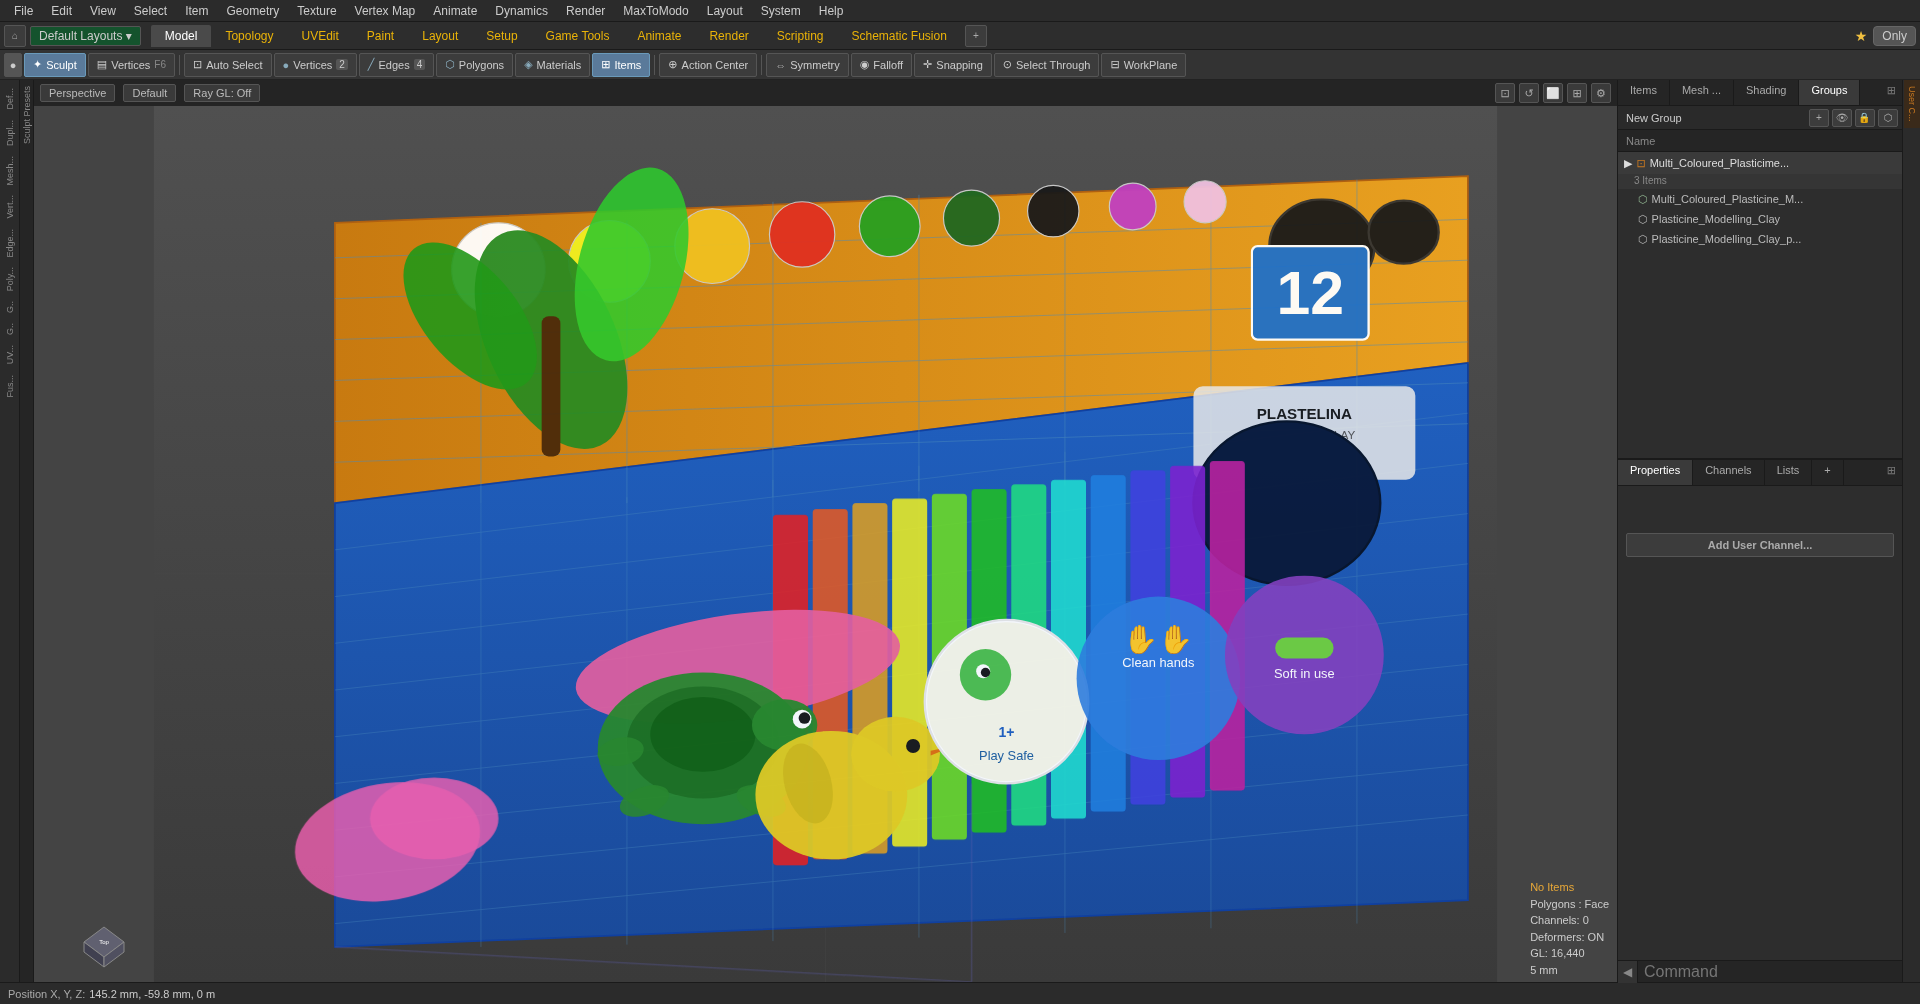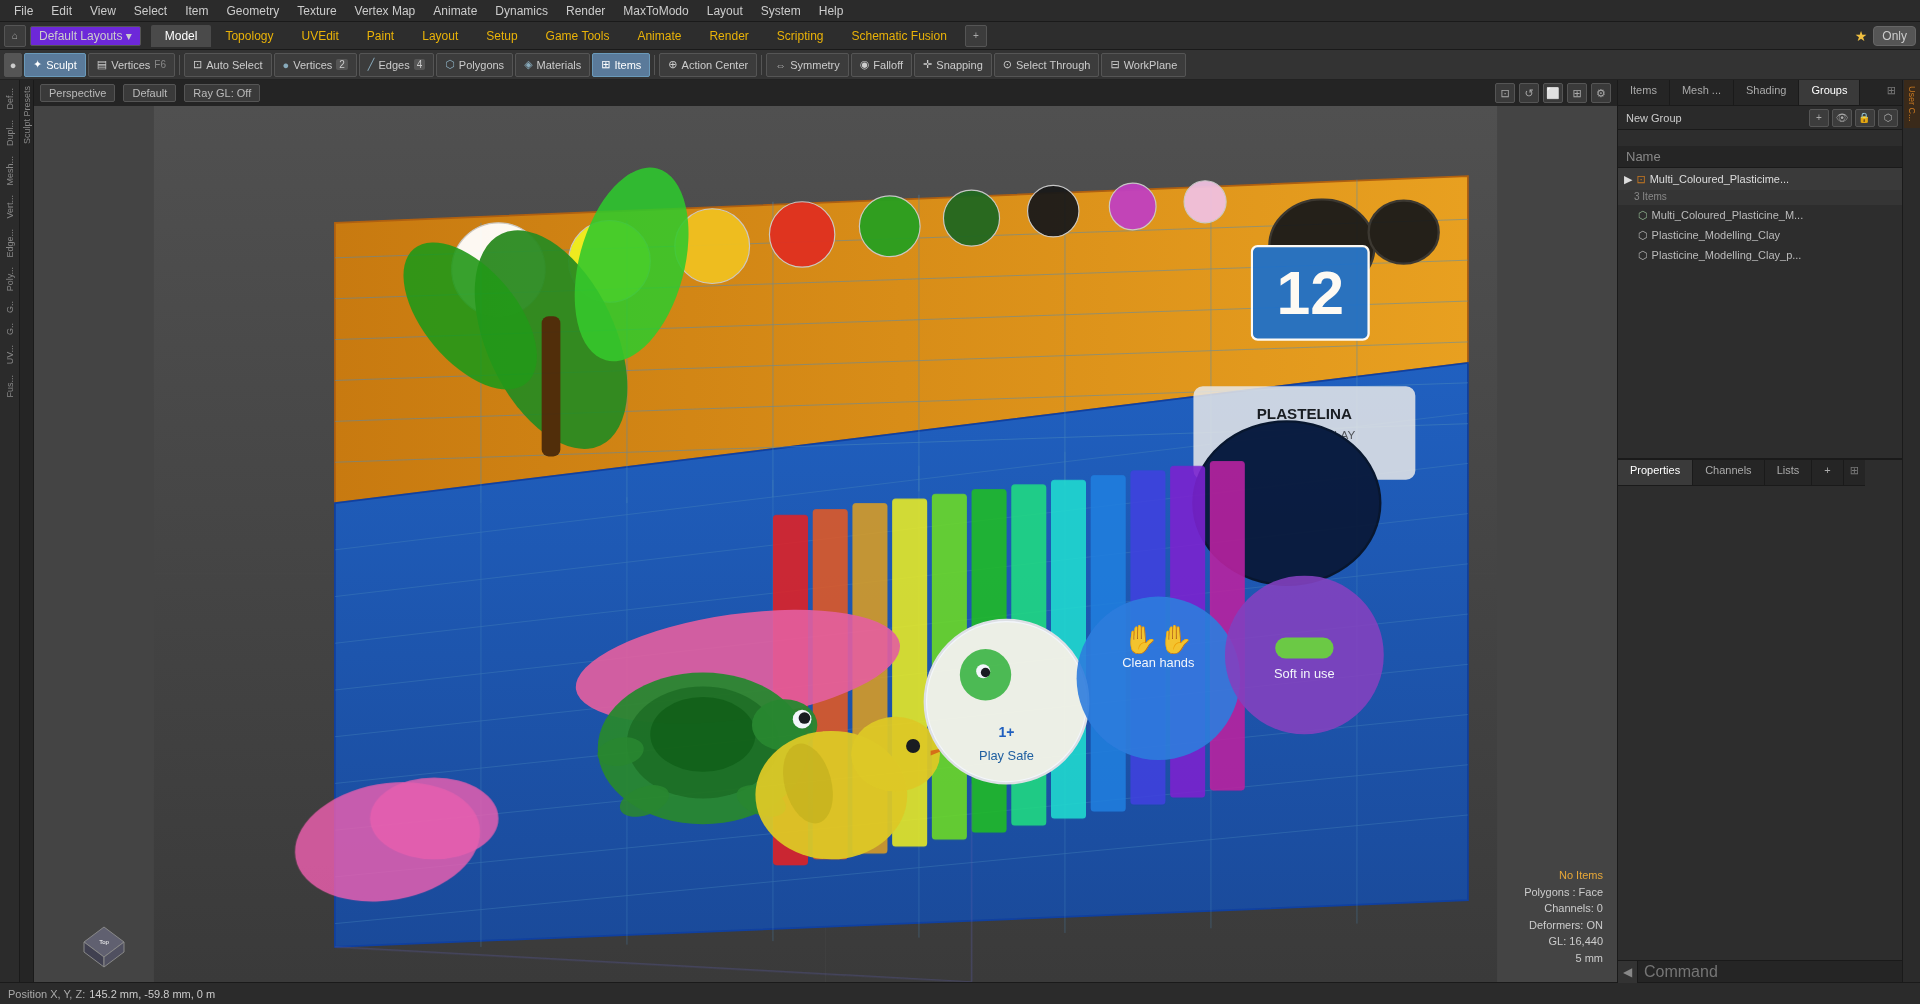--- a/index.html
+++ b/index.html
@@ -35,21 +35,21 @@
     .layout-icon-btn {
       width: 22px; height: 22px;
       background: #3c3c3c;
       border: 1px solid #555;
       border-radius: 2px;
       margin-right: 4px;
       display: flex; align-items: center; justify-content: center;
       color: #aaa; font-size: 10px; cursor: pointer;
     }
     .default-layouts-btn {
-      background: #6d28d9;
+      background: #14532d;
       border: 1px solid #555;
       border-radius: 2px;
       padding: 2px 8px;
       color: #ccc;
       font-size: 12px;
       cursor: pointer;
       margin-right: 10px;
     }
     .layout-tab {
       padding: 4px 14px;
@@ -176,26 +176,25 @@
       background: #3a3a3a;
       border: 1px solid #555;
       border-radius: 2px;
       display: flex; align-items: center; justify-content: center;
       color: #aaa; font-size: 11px; cursor: pointer;
     }
 
     
     #viewport-status {
       position: absolute;
-      bottom: 0; right: 14px;
-      text-align: right;
+      bottom: 0; right: 8px;
       color: #ccc;
       font-size: 11px;
       line-height: 1.5;
-      padding-bottom: 16px;
+      padding-bottom: 4px;
     }
     #viewport-status .no-items { color: #e8a838; }
 
     
     #nav-cube {
       position: absolute;
       bottom: 10px;
       left: 40px;
       width: 60px;
       height: 60px;
@@ -278,24 +277,23 @@
       color: #ccc;
       margin-left: 4px;
     }
 
     #rp-name-header {
       height: 22px;
       background: #252525;
       display: flex;
       align-items: center;
       padding: 0 8px;
-      font-size: 13px;
+      font-size: 11px;
       color: #888;
       border-bottom: 1px solid #1a1a1a;
-      margin-top: 16px;
     }
 
     #rp-items-list {
       flex: 1;
       overflow-y: auto;
       background: #2d2d2d;
     }
     .rp-group-header {
       height: 22px;
       background: #3a3a3a;
@@ -315,20 +313,21 @@
       font-size: 11px;
       color: #bbb;
       cursor: pointer;
       gap: 4px;
     }
 
     
     #rp-bottom {
       flex: 1;
       display: flex;
+      flex-direction: column;
       gap: 39px;
     }
     #rp-bottom-tabs {
       display: flex;
       background: #252525;
       border-bottom: 1px solid #1a1a1a;
       height: 26px;
       align-items: stretch;
     }
     #rp-bottom-content {

